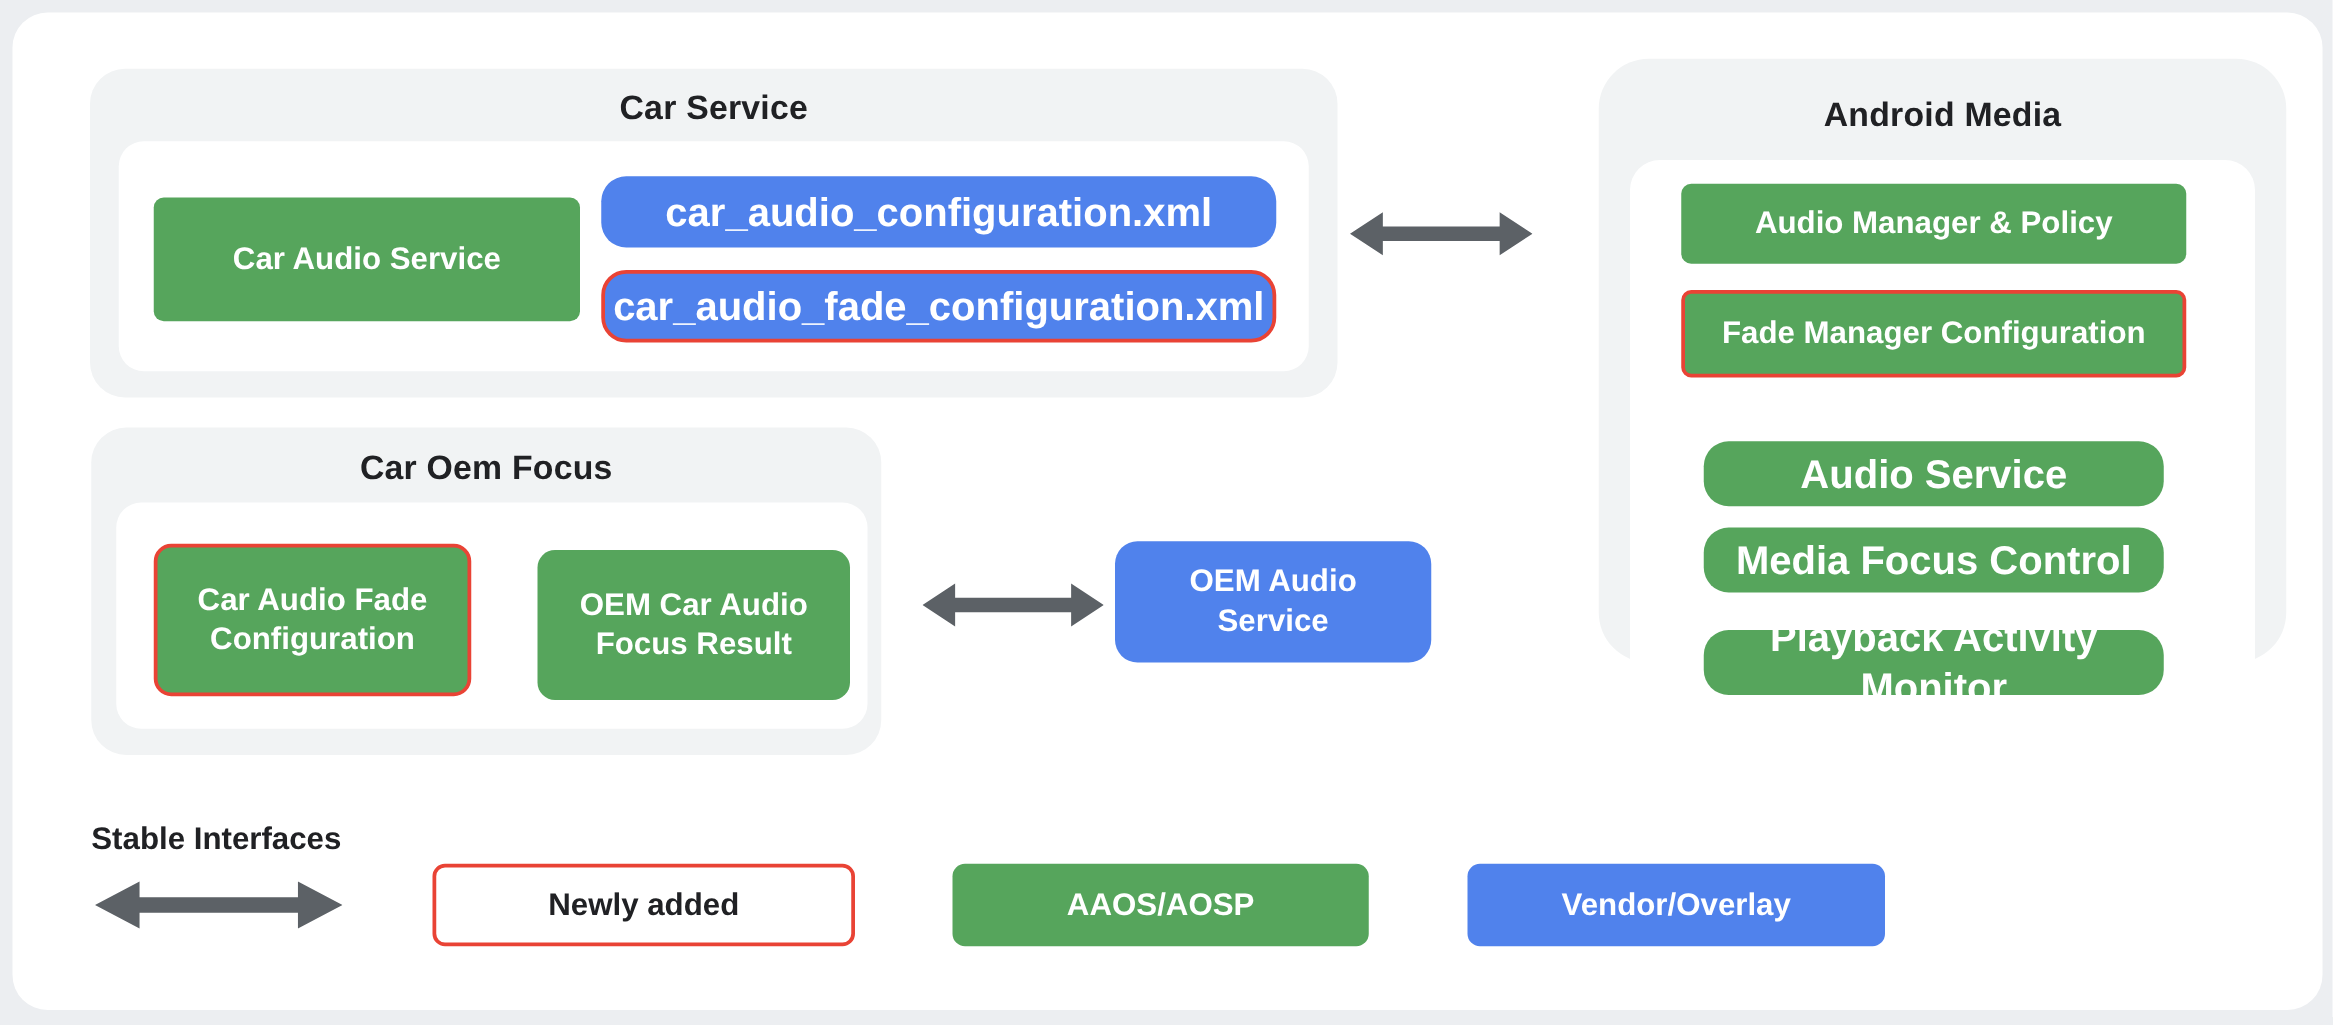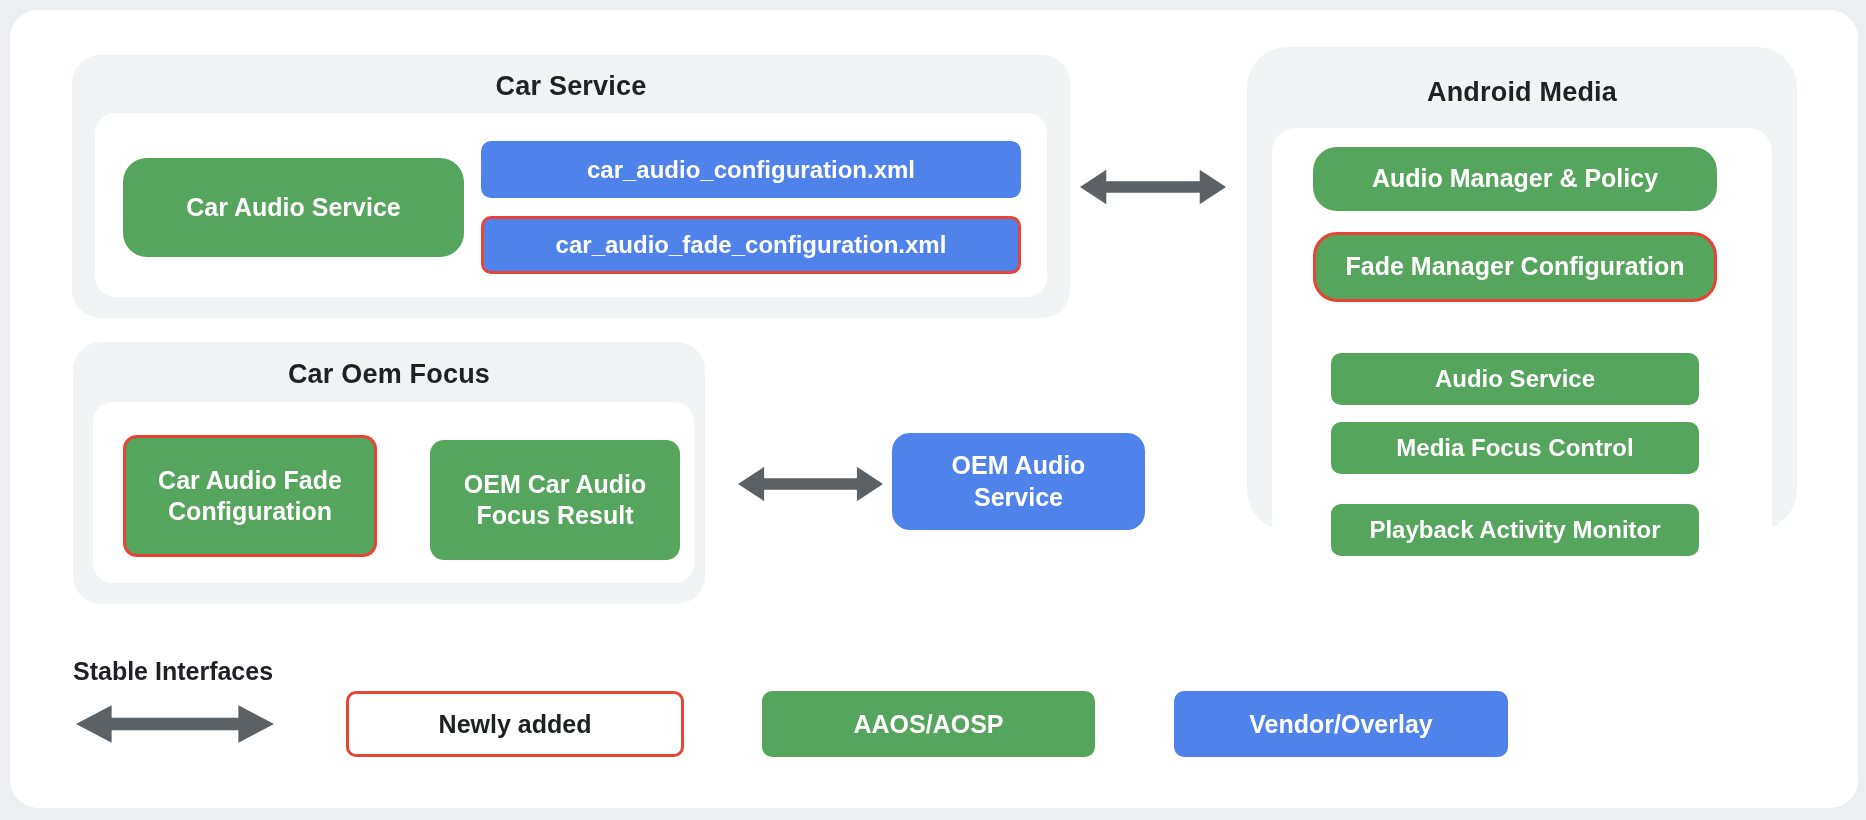--- a/index.html
+++ b/index.html
@@ -36,27 +36,27 @@
   }
   .box{
     position:absolute;display:flex;align-items:center;justify-content:center;
     text-align:center;font-weight:bold;color:#fff;line-height:1.25;
     padding:4px 10px;
   }
   .green{background:var(--green);}
   .blue{background:var(--blue);}
   .red-outline{border:3px solid var(--red-border);}
   .r10{border-radius:10px;}
-  .r12{border-radius:24px;text-align:right;}
+  .r12{border-radius:8px;text-align:right;}
   .r14{border-radius:14px;}
   .r20{border-radius:20px;}
   .r24{border-radius:24px;}
   .r28{border-radius:28px;padding-left:36px;}
   .r40{border-radius:40px;}
-  .fs24{font-size:24px;}
+  .fs24{font-size:32px;border-radius:20px;}
   .fs25{font-size:25px;}
   .arrow{position:absolute;}
   .arrow svg{display:block;width:100%;height:100%;}
   .legend-label{
     position:absolute;font-weight:bold;font-size:25px;color:var(--text-dark);
   }
   .legend-box{
     position:absolute;display:flex;align-items:center;justify-content:center;
     font-weight:bold;font-size:25px;border-radius:10px;color:#fff;
   }
@@ -77,21 +77,21 @@
       <div class="box blue red-outline r10 fs24" style="left:386px;top:103px;width:540px;height:58px;">car_audio_fade_configuration.xml</div>
     </div>
   </div>
 
   <div class="arrow" style="left:1070px;top:157px;width:146px;height:40px;">
     <svg viewBox="0 0 200 56" preserveAspectRatio="none">
       <polygon fill="var(--arrow-gray)" points="0,28 36,4 36,20 164,20 164,4 200,28 164,52 164,36 36,36 36,52"></polygon>
     </svg>
   </div>
 
-  <div class="container r40" style="left:1237px;top:37px;width:550px;height:483px;">
+  <div class="container r40" style="left:1269px;top:37px;width:550px;height:483px;">
     <div class="group-title" style="top:30px;">Android Media</div>
     <div class="inner r24" style="left:25px;top:81px;width:500px;height:442px;">
       <div class="box green r12 fs25" style="left:41px;top:19px;width:404px;height:64px;">Audio Manager &amp; Policy</div>
       <div class="box green red-outline r12 fs25" style="left:41px;top:104px;width:404px;height:70px;">Fade Manager Configuration</div>
       <div class="box green r10 fs24" style="left:59px;top:294px;width:368px;height:52px;">Media Focus Control</div>
       <div class="box green r10 fs24" style="left:59px;top:225px;width:368px;height:52px;">Audio Service</div>
       <div class="box green r10 fs24" style="left:59px;top:365px;width:368px;height:52px;margin-top:11px;">Playback Activity Monitor</div>
     </div>
   </div>
 

